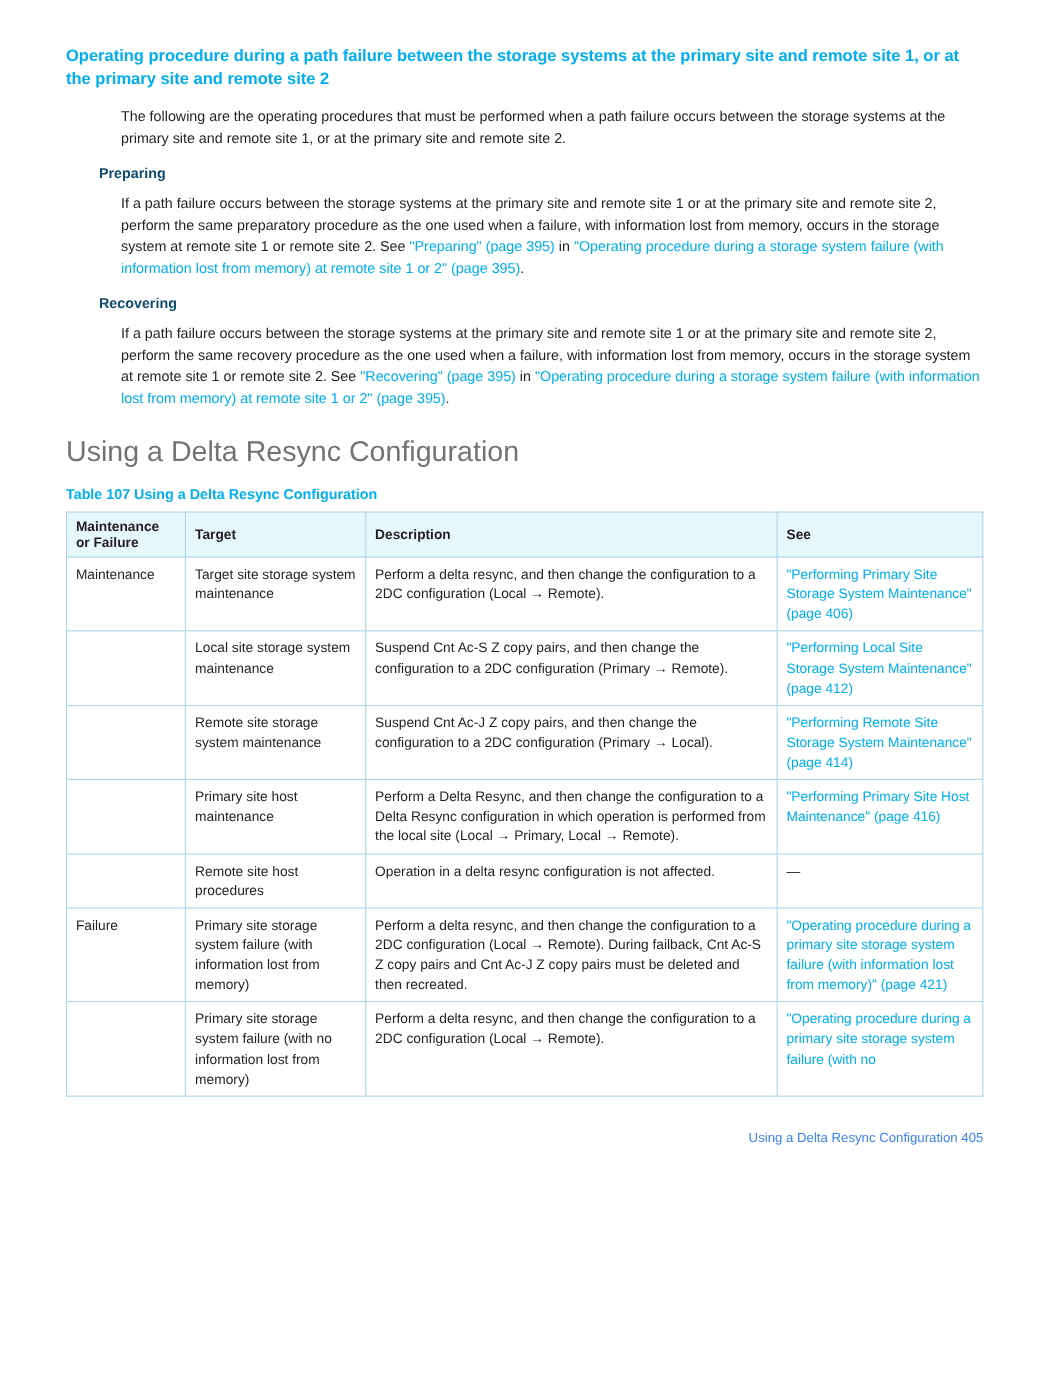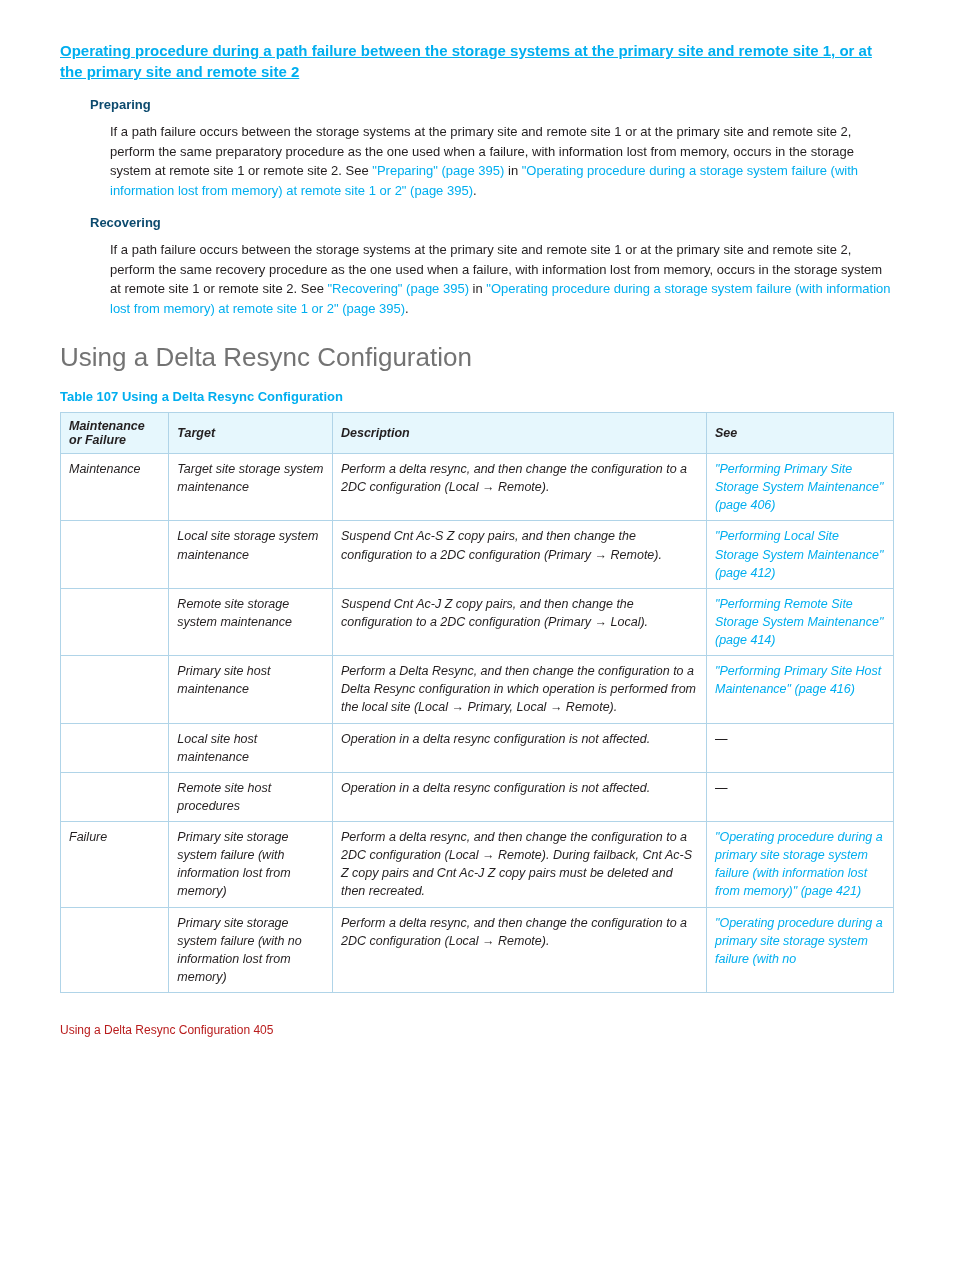--- a/index.html
+++ b/index.html
@@ -15,21 +15,20 @@
     .page-content {
       max-width: 834px;
       margin: 0 auto;
     }
     h1.section-heading {
       font-size: 15px;
       font-weight: bold;
       color: #00aeef;
       margin-bottom: 14px;
       line-height: 1.4;
-      text-decoration: underline;
     }
     .body-text {
       font-size: 13px;
       color: #231f20;
       margin-left: 50px;
       margin-bottom: 14px;
       line-height: 1.5;
     }
     h2.sub-heading {
       font-size: 13px;
@@ -55,21 +54,20 @@
       font-weight: bold;
       color: #00aeef;
       margin-bottom: 8px;
       margin-top: 16px;
     }
     table.main-table {
       width: 100%;
       border-collapse: collapse;
       font-size: 12.5px;
       margin-bottom: 20px;
-      font-style: italic;
     }
     table.main-table th {
       background: #e6f7fd;
       border: 1px solid #b0d4e8;
       padding: 6px 8px;
       text-align: left;
       font-weight: bold;
       color: #231f20;
     }
     table.main-table td {
@@ -88,33 +86,35 @@
     table.main-table td.col-desc {
       width: 320px;
     }
     table.main-table td.col-see {
       width: 160px;
     }
     table.main-table td a {
       color: #00aeef;
     }
     .page-footer {
+      text-align: right;
       font-size: 12px;
-      color: #b91c1c;
+      color: #3b82f6;
       margin-top: 30px;
     }
     .arrow { font-family: Arial; }
   </style>
 </head>
 <body>
 
 <div class="page-content">
 
   <h1 class="section-heading">Operating procedure during a path failure between the storage systems at the primary site and remote site 1, or at the primary site and remote site 2</h1>
 
+  <p class="body-text">The following are the operating procedures that must be performed when a path failure occurs between the storage systems at the primary site and remote site 1, or at the primary site and remote site 2.</p>
 
   <h2 class="sub-heading">Preparing</h2>
 
   <p class="body-text">
     <span>If a path failure occurs between the storage systems at the primary site and remote site 1 or at the primary site and remote site 2, perform the same preparatory procedure as the one used when a failure, with information lost from memory, occurs in the storage system at remote site 1 or remote site 2. See </span><a href="#">"Preparing" (page 395)</a><span> in </span><a href="#">"Operating procedure during a storage system failure (with information lost from memory) at remote site 1 or 2" (page 395)</a><span>.</span>
   </p>
 
   <h2 class="sub-heading">Recovering</h2>
 
   <p class="body-text">
@@ -155,26 +155,20 @@
           <td class="col-see"><a href="#">"Performing Remote Site Storage System Maintenance" (page 414)</a></td>
         </tr>
         <tr>
           <td class="col-maint"></td>
           <td class="col-target">Primary site host maintenance</td>
           <td class="col-desc">Perform a Delta Resync, and then change the configuration to a Delta Resync configuration in which operation is performed from the local site (Local <span class="arrow">→</span> Primary, Local <span class="arrow">→</span> Remote).</td>
           <td class="col-see"><a href="#">"Performing Primary Site Host Maintenance" (page 416)</a></td>
         </tr>
         <tr>
           <td class="col-maint"></td>
-          <td class="col-target">Local site host maintenance</td>
-          <td class="col-desc">Operation in a delta resync configuration is not affected.</td>
-          <td class="col-see">—</td>
-        </tr>
-        <tr>
-          <td class="col-maint"></td>
           <td class="col-target">Remote site host procedures</td>
           <td class="col-desc">Operation in a delta resync configuration is not affected.</td>
           <td class="col-see">—</td>
         </tr>
         <tr>
           <td class="col-maint">Failure</td>
           <td class="col-target">Primary site storage system failure (with information lost from memory)</td>
           <td class="col-desc">Perform a delta resync, and then change the configuration to a 2DC configuration (Local <span class="arrow">→</span> Remote). During failback, Cnt Ac-S Z copy pairs and Cnt Ac-J Z copy pairs must be deleted and then recreated.</td>
           <td class="col-see"><a href="#">"Operating procedure during a primary site storage system failure (with information lost from memory)" (page 421)</a></td>
         </tr>

